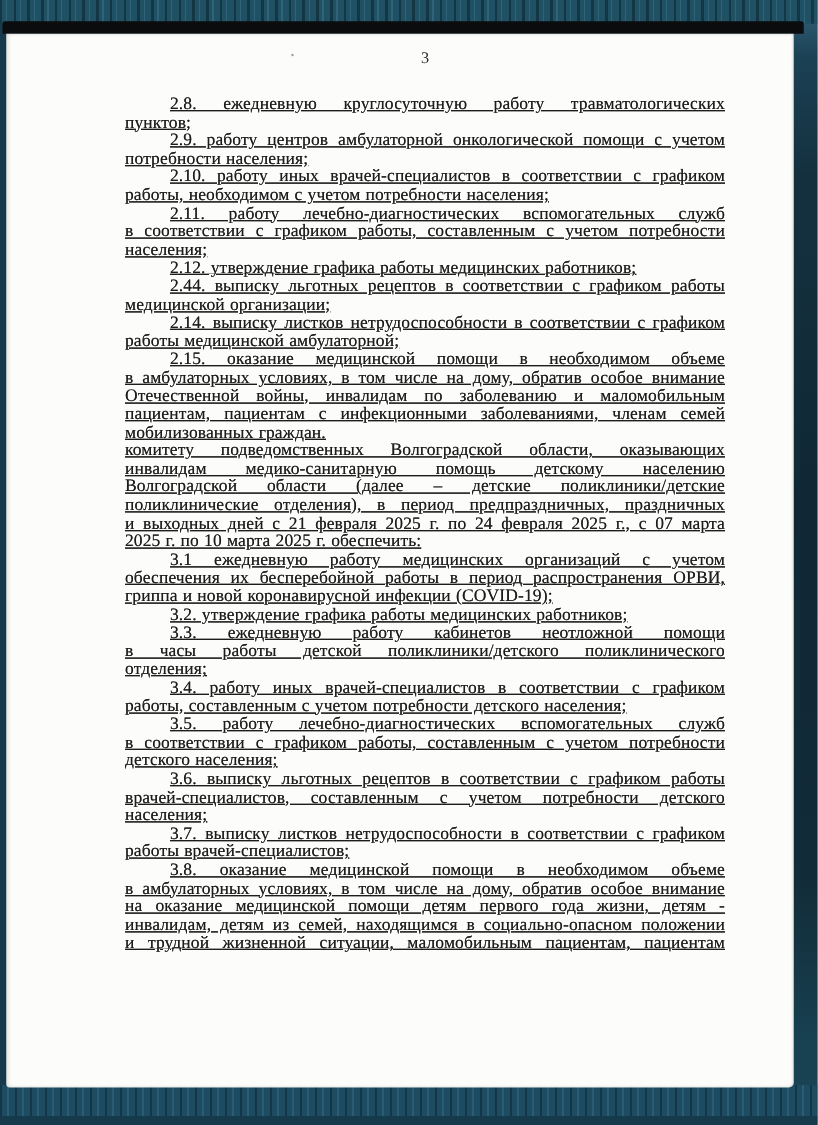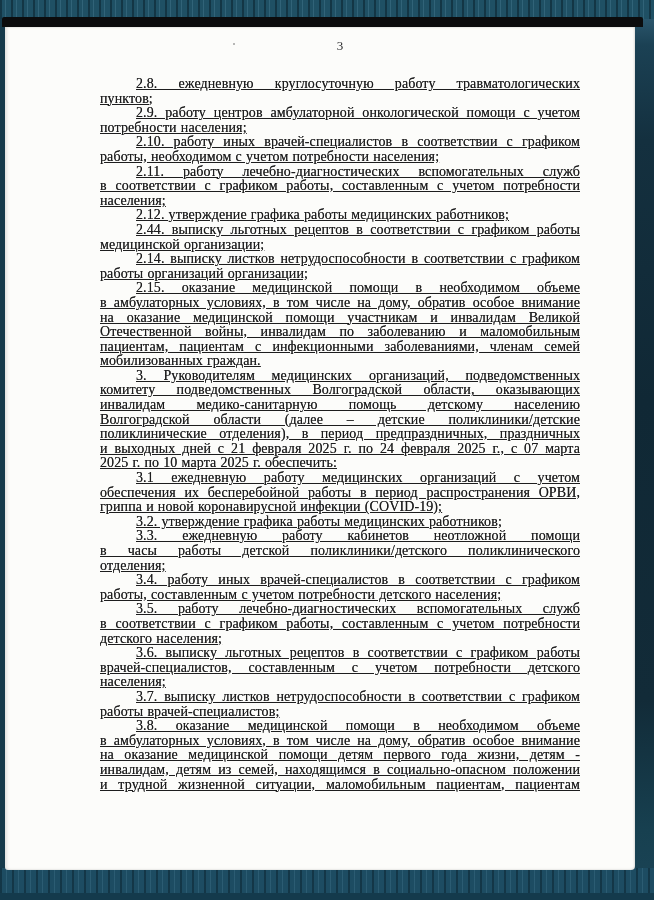--- a/index.html
+++ b/index.html
@@ -99,32 +99,30 @@
           </div>
           <div class="para">
             <div class="line first last">2.12. утверждение графика работы медицинских работников;</div>
           </div>
           <div class="para">
             <div class="line first">2.44. выписку льготных рецептов в соответствии с графиком работы</div>
             <div class="line last">медицинской организации;</div>
           </div>
           <div class="para">
             <div class="line first">2.14. выписку листков нетрудоспособности в соответствии с графиком</div>
-            <div class="line last">работы организаций организации;</div>
+            <div class="line last">работы медицинской амбулаторной;</div>
           </div>
           <div class="para">
             <div class="line first">2.15. оказание медицинской помощи в необходимом объеме</div>
             <div class="line">в амбулаторных условиях, в том числе на дому, обратив особое внимание</div>
-            <div class="line">на оказание медицинской помощи участникам и инвалидам Великой</div>
             <div class="line">Отечественной войны, инвалидам по заболеванию и маломобильным</div>
             <div class="line">пациентам, пациентам с инфекционными заболеваниями, членам семей</div>
             <div class="line last">мобилизованных граждан.</div>
           </div>
           <div class="para">
-            <div class="line first">3. Руководителям медицинских организаций, подведомственных</div>
             <div class="line">комитету подведомственных Волгоградской области, оказывающих</div>
             <div class="line">инвалидам медико-санитарную помощь детскому населению</div>
             <div class="line">Волгоградской области (далее – детские поликлиники/детские</div>
             <div class="line">поликлинические отделения), в период предпраздничных, праздничных</div>
             <div class="line">и выходных дней с 21 февраля 2025 г. по 24 февраля 2025 г., с 07 марта</div>
             <div class="line last">2025 г. по 10 марта 2025 г. обеспечить:</div>
           </div>
           <div class="para">
             <div class="line first">3.1 ежедневную работу медицинских организаций с учетом</div>
             <div class="line">обеспечения их бесперебойной работы в период распространения ОРВИ,</div>

